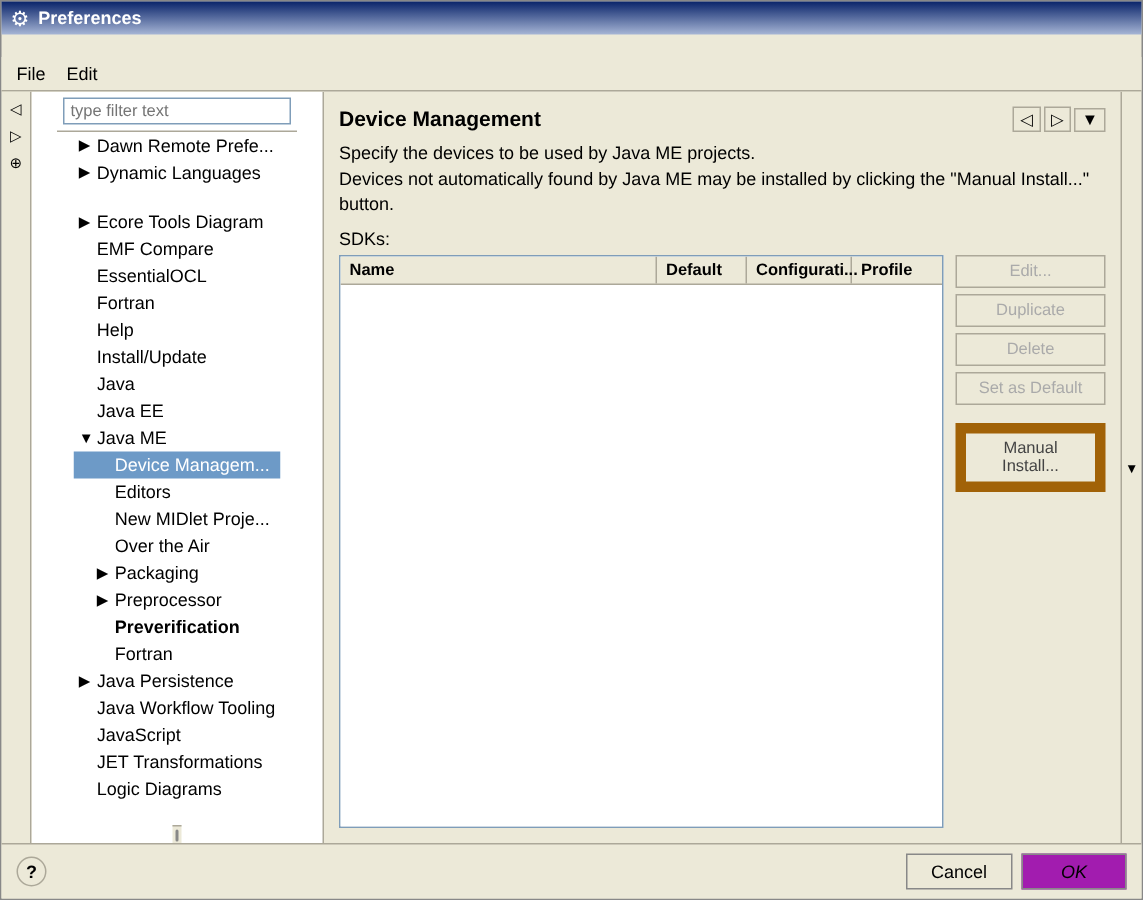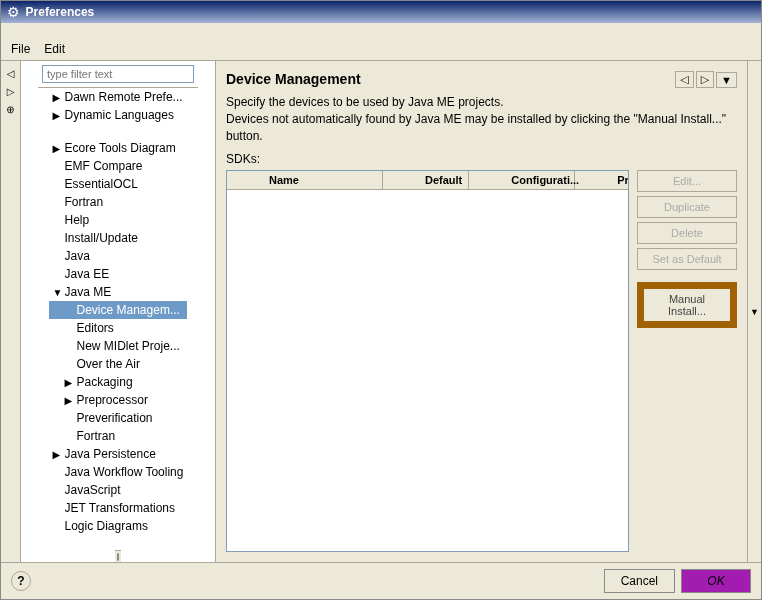--- a/index.html
+++ b/index.html
@@ -170,21 +170,20 @@
       display: flex;
       background: #ece9d8;
       border-bottom: 1px solid #aca899;
     }
 
     .sdk-col {
       padding: 3px 6px;
       border-right: 1px solid #aca899;
       font-size: 11px;
       font-weight: bold;
-      margin-left: 36px;
     }
     .sdk-col:last-child { border-right: none; }
     .col-name { flex: 2; min-width: 120px; }
     .col-default { width: 60px; }
     .col-config { width: 70px; }
     .col-profile { width: 60px; }
 
     .sdk-table-body {
       flex: 1;
       background: white;
@@ -415,21 +414,21 @@
             <span class="label">Over the Air</span>
           </div>
           <div class="tree-item" style="padding-left: 16px;">
             <span class="arrow">▶</span>
             <span class="label">Packaging</span>
           </div>
           <div class="tree-item" style="padding-left: 16px;">
             <span class="arrow">▶</span>
             <span class="label">Preprocessor</span>
           </div>
-          <div class="tree-item" style="padding-left: 16px;">
+          <div class="tree-item" style="padding-left: 16px; font-weight: bold;">
             <span class="arrow">&nbsp;</span>
             <span class="label">Preverification</span>
           </div>
           <div class="tree-item" style="padding-left: 16px;">
             <span class="arrow">&nbsp;</span>
             <span class="label">Fortran</span>
           </div>
           <div class="tree-item">
             <span class="arrow">▶</span>
             <span class="label">Java Persistence</span>

